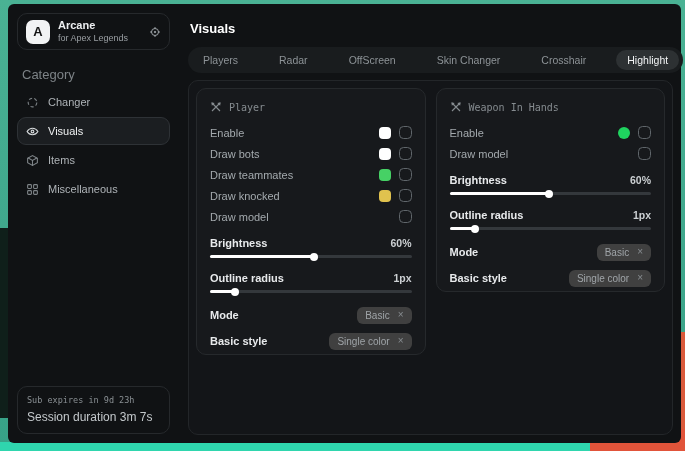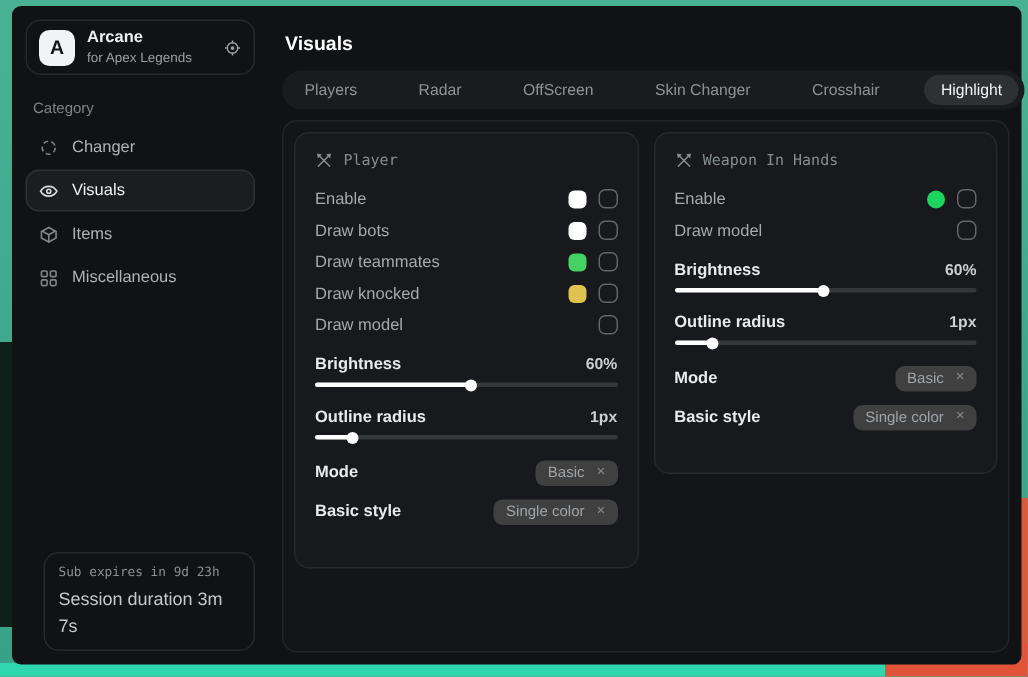--- a/index.html
+++ b/index.html
@@ -25,31 +25,31 @@
     border:1px solid #26292c; border-radius:10px; padding:5px 8px;
     display:flex; align-items:center; gap:8px; min-height:37px;
   }
   .logo {
     width:24px; height:24px; border-radius:7px; background:#f2f3f4; color:#141414;
     font-weight:bold; font-size:13px; display:flex; align-items:center; justify-content:center;
   }
   .app-name { font-size:11px; font-weight:bold; color:#eceef0; line-height:1.25; }
   .app-sub  { font-size:9px; color:#9a9fa3; line-height:1.25; }
   .header-gear { margin-left:auto; color:#9aa0a4; display:flex; }
-  .category { font-size:10px; color:#7d8387; margin:17px 0 6px 5px; }
+  .category { font-size:13px; color:#7d8387; margin:17px 0 6px 5px; }
   .nav-item {
     display:flex; align-items:center; gap:9px; height:28px; padding:0 8px;
     border-radius:9px; color:#aeb3b7; font-size:11px; border:1px solid transparent;
     margin-bottom:1px; cursor:pointer;
   }
   .nav-item .nicon { display:flex; color:#7e8488; }
   .nav-item.active { background:#1b1e21; border-color:#2e3236; color:#eef0f1; }
   .nav-item.active .nicon { color:#d6dadc; }
   .side-footer {
-    margin-top:auto; border:1px solid #26292c; border-radius:10px; padding:7px 9px;margin-left:12px;
+    margin-top:auto; border:1px solid #26292c; border-radius:10px; padding:7px 9px;
   }
   .sub-line { font-family:"DejaVu Sans Mono", monospace; font-size:8.5px; color:#8a9094; line-height:1.6; }
   .sess-line { font-size:12px; color:#c3c8cb; line-height:1.5; }
 
   
   .main { flex:1; display:flex; flex-direction:column; padding:0 8px 8px 10px; min-width:0; }
   .page-title { font-size:13px; font-weight:bold; color:#ffffff; margin:17px 0 11px 2px; }
   .tabbar {
     align-self:flex-start; display:flex; align-items:center; gap:19px;
     background:#191c1e; border-radius:14px; padding:3px 4px;
@@ -59,21 +59,21 @@
     cursor:pointer; white-space:nowrap;
   }
   .tab.active { background:#2d3133; color:#f2f4f5; }
 
   .panels-container {
     flex:1; margin-top:7px; border:1px solid #232629; border-radius:10px;
     background:#131518; padding:7px; display:flex; gap:10px; align-items:flex-start;
   }
   .card {
     width:236px; background:#17191c; border:1px solid #26292c; border-radius:10px;
-    padding:8px 13px 24px;
+    padding:8px 13px 0;
   }
   .card-header {
     display:flex; align-items:center; gap:7px; color:#868c90;
     font-family:"DejaVu Sans Mono", monospace; font-size:10px; padding:4px 0 9px 0;
   }
   .row { display:flex; justify-content:space-between; align-items:center; height:21px; }
   .row-label { font-size:11px; color:#a4aaae; }
   .controls { display:flex; align-items:center; gap:8px; }
   .swatch { width:12px; height:12px; border-radius:4px; cursor:pointer; }
   .swatch.round { border-radius:50%; }

